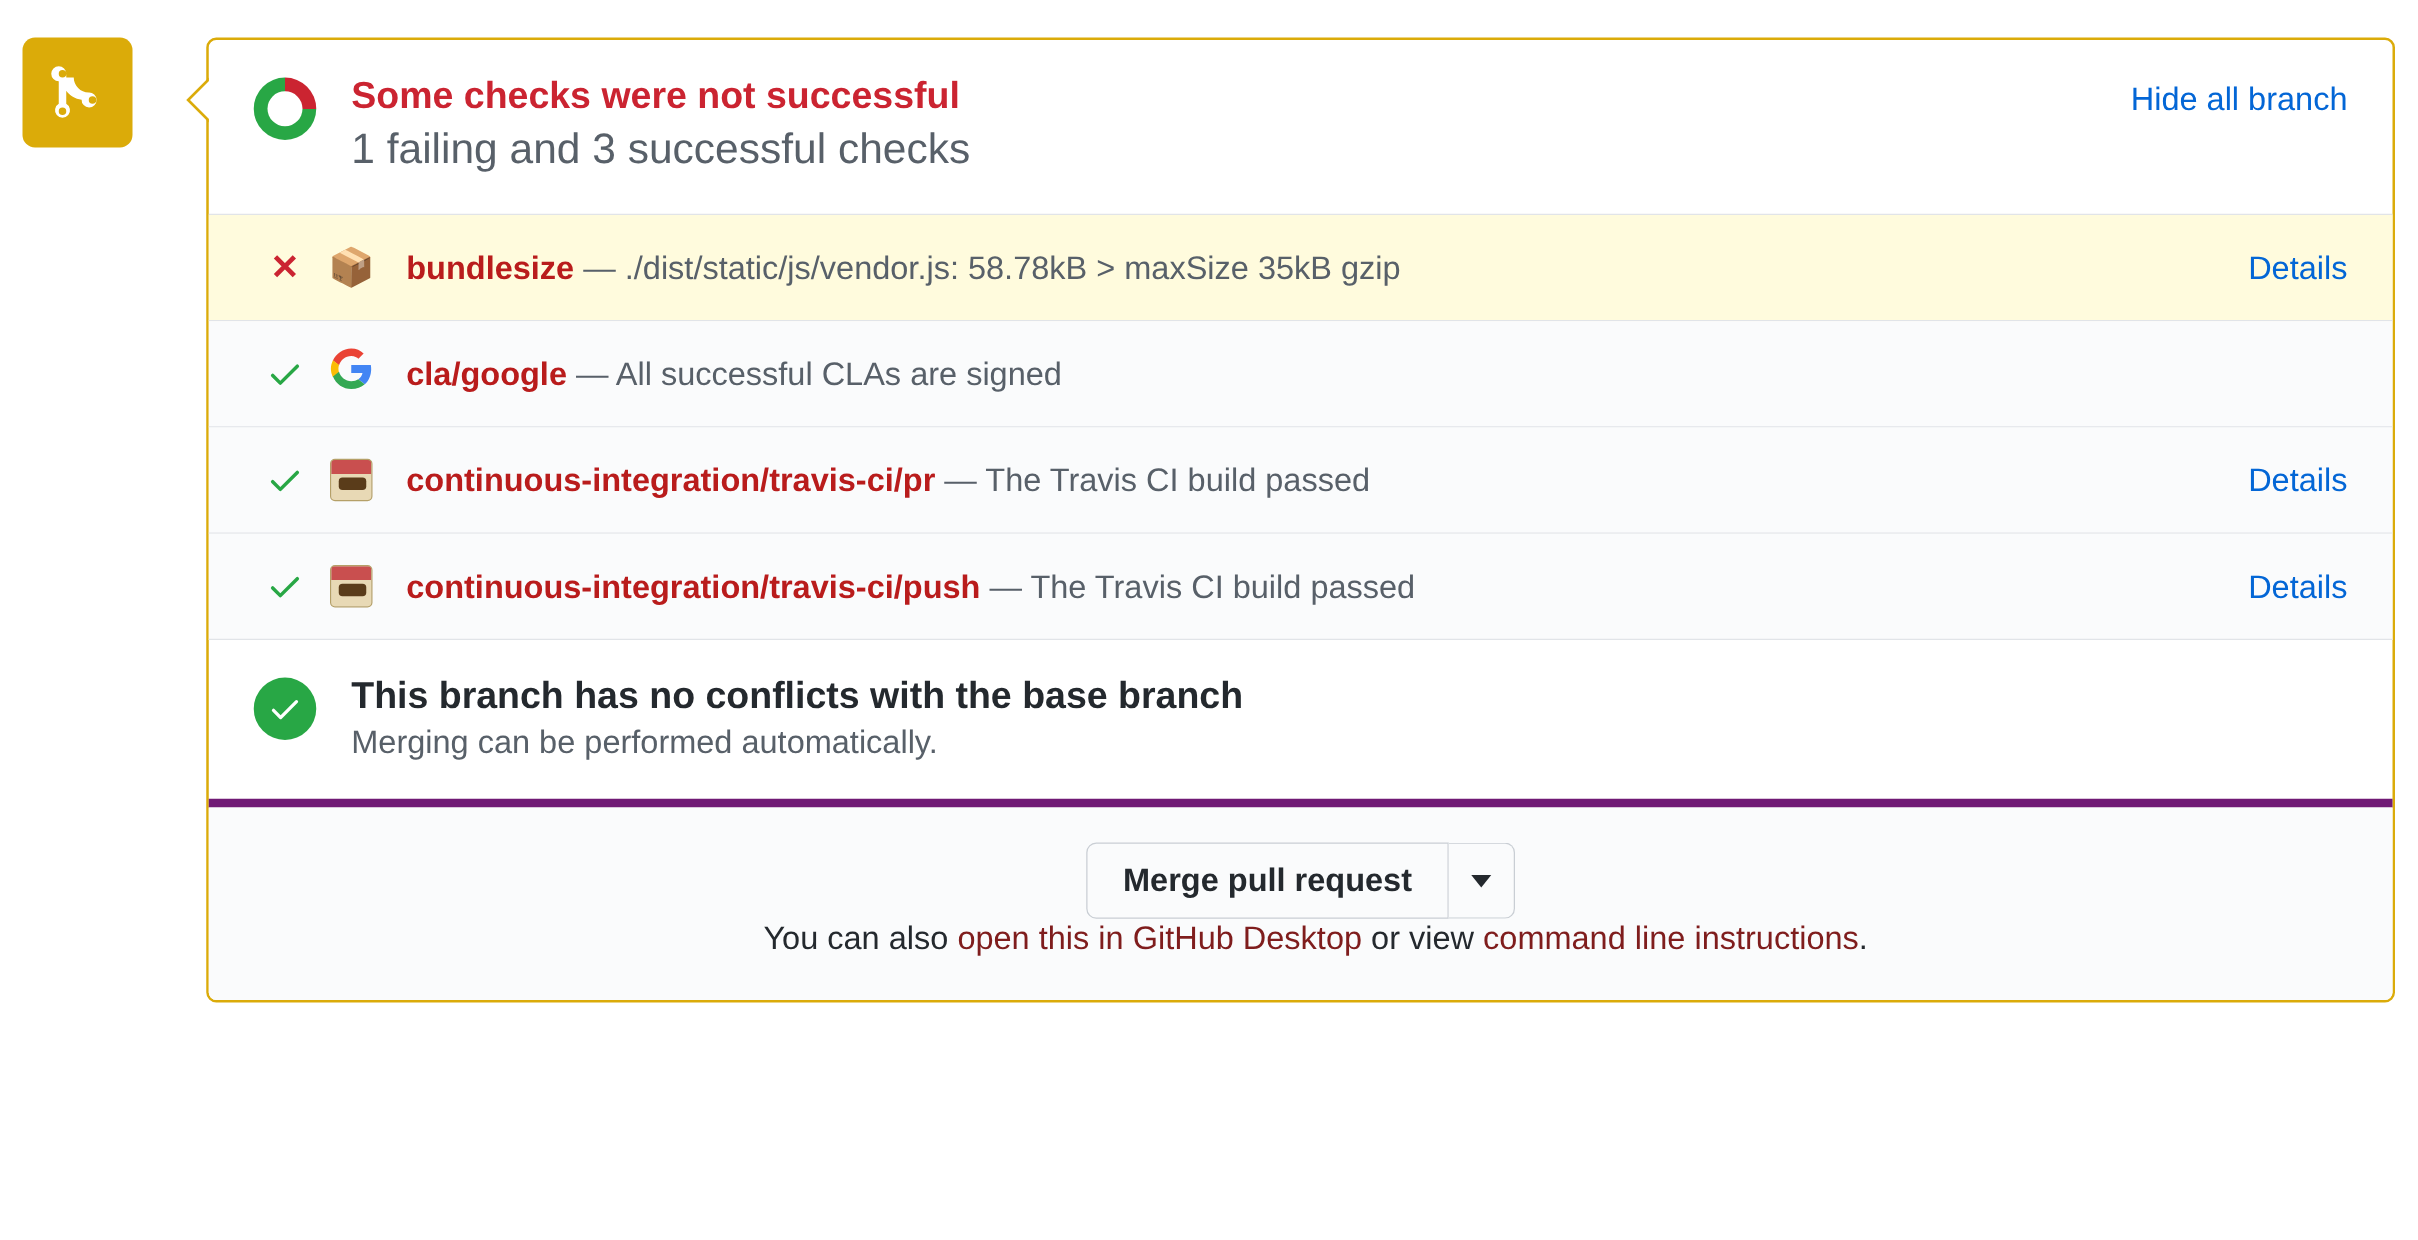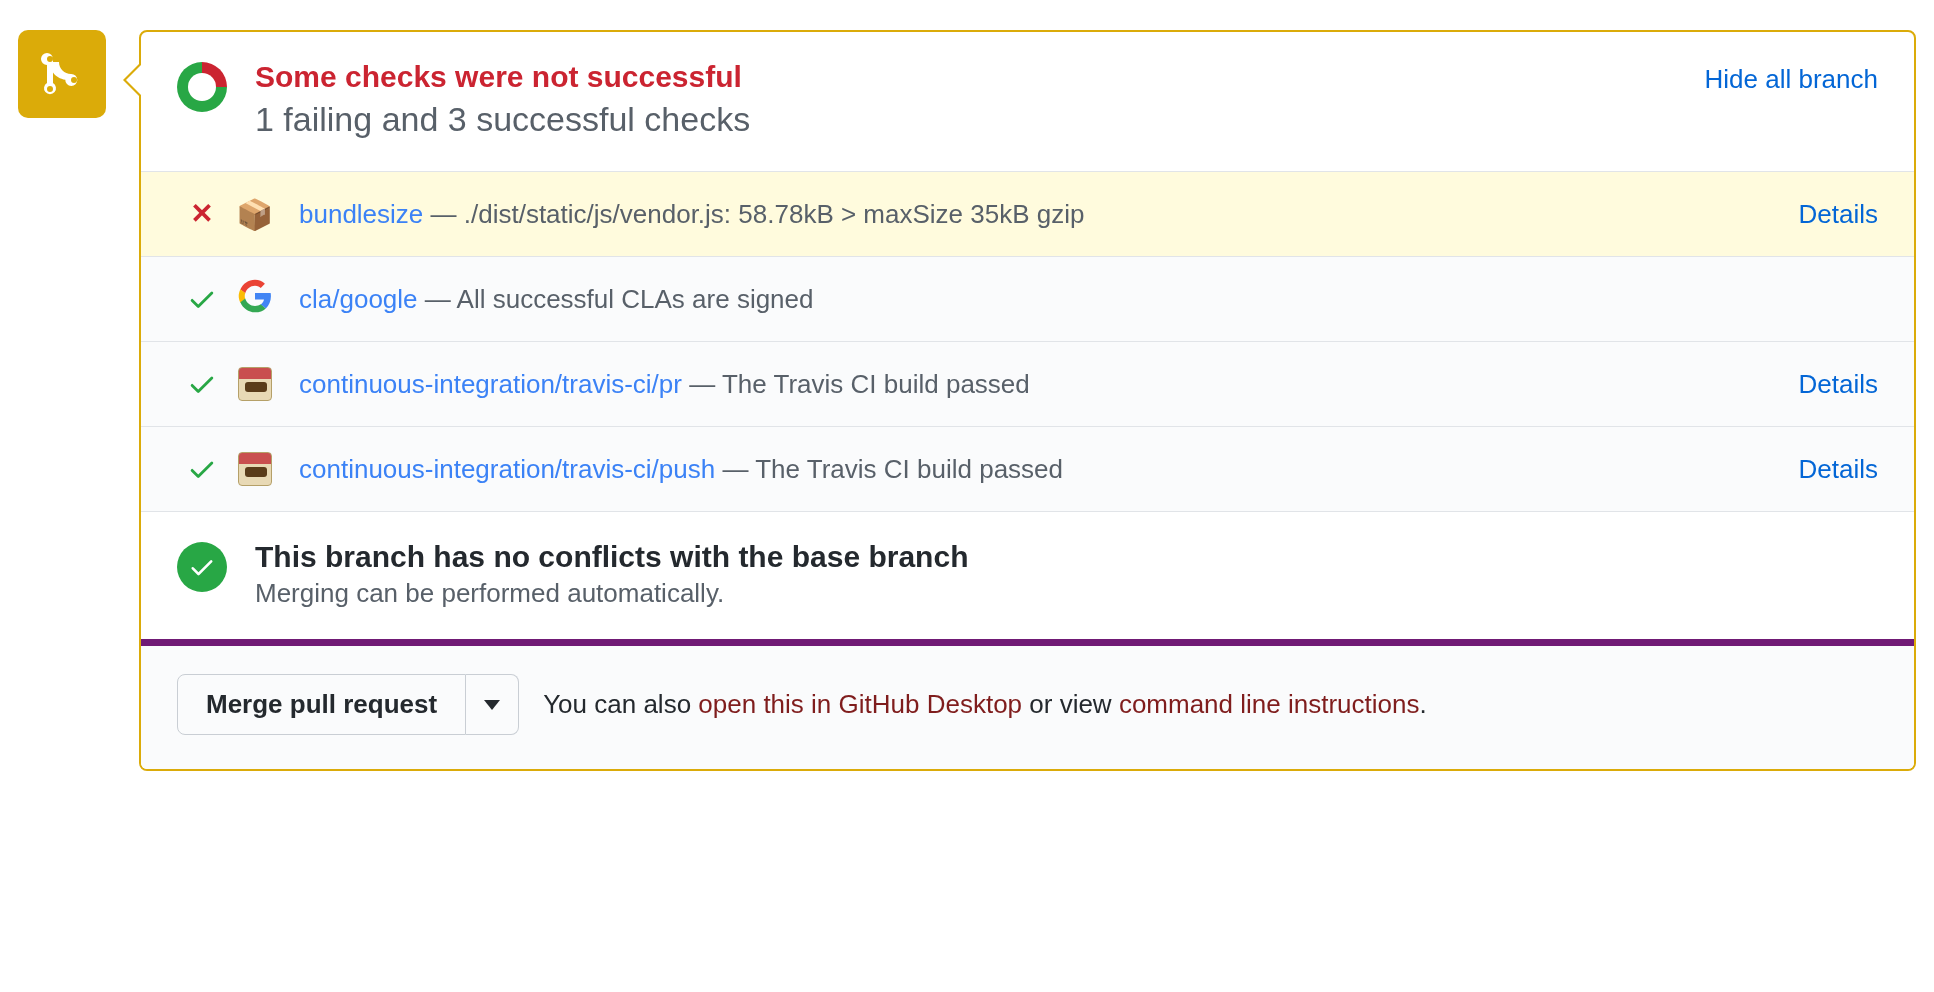--- a/index.html
+++ b/index.html
@@ -22,21 +22,21 @@
     display: flex;
     align-items: center;
     justify-content: center;
     flex-shrink: 0;
     position: relative;
     z-index: 2;
   }
   .timeline-badge svg { width: 48px; height: 48px; }
   .panel {
     flex: 1;
-    margin-left: 33px;
+    margin-left: 59px;
     border: 2px solid #dbab09;
     border-radius: 8px;
     position: relative;
     background: #fff;
   }
   .panel::before {
     content: "";
     position: absolute;
     left: -18px;
     top: 30px;
@@ -127,21 +127,21 @@
     width:34px; height:34px; border-radius:4px;
     background: linear-gradient(#c94f4f 0 35%, #e8d9b5 35% 100%);
     border: 1px solid #b5a068;
     position: relative;
   }
   .travis-av::after{
     content:""; position:absolute; left:6px; top:14px; width:22px; height:10px;
     background:#5a3c1a; border-radius:3px;
   }
   .check-text { flex: 1; color: #586069; overflow:hidden; text-overflow:ellipsis; }
-  .check-name { color: #3b82f6; font-weight: 400; }
+  .check-name { color: #b91c1c; font-weight: 700; }
   .details-link { color: #0366d6; cursor: pointer; margin-left: 16px; white-space:nowrap; }
   .merge-section {
     padding: 28px 36px 30px 36px;
     display: flex;
     align-items: flex-start;
     border-bottom: 7px solid #701a75;
   }
   .big-check {
     width: 50px; height: 50px; border-radius: 50%;
     background: #28a745;
@@ -150,20 +150,21 @@
   }
   .big-check svg { width: 28px; height: 28px; }
   .merge-title { font-size: 30px; font-weight: 600; color: #24292e; margin-bottom: 4px; }
   .merge-sub { font-size: 26px; color: #586069; }
   .footer {
     padding: 28px 36px 34px 36px;
     display: flex;
     align-items: center;
     background: #fafbfc;
     border-radius: 0 0 6px 6px;
+    flex-direction: column;
   }
   .btn-group { display: inline-flex; }
   .btn {
     background: #fafbfc;
     border: 1px solid #c9ced4;
     color: #24292e;
     font-size: 26px;
     font-weight: 600;
     padding: 14px 28px;
     cursor: pointer;

